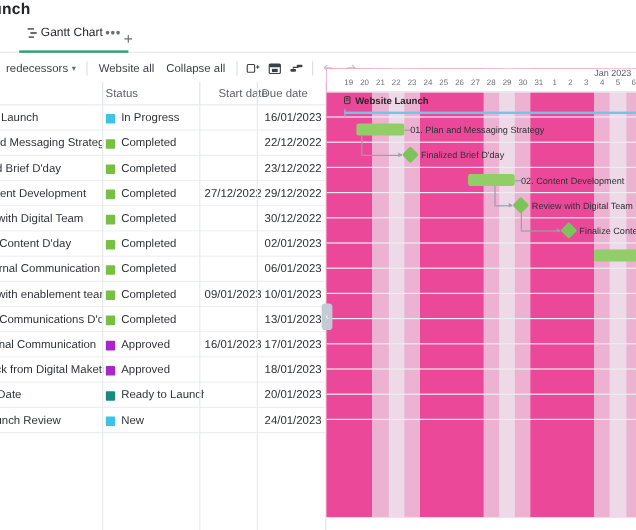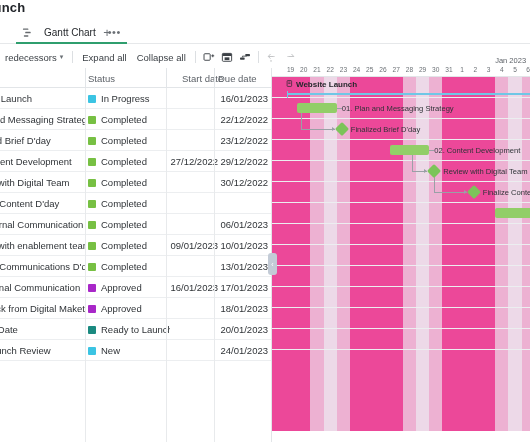--- a/index.html
+++ b/index.html
@@ -26,21 +26,21 @@
   }
 
   
   .tab-strip {
     position: absolute; left: 0; top: 22px; width: 530px; height: 22px;
     background: #fff;
     border-bottom: 1px solid #e6e8ea;
   }
   .tab {
     position: absolute; left: 16px; top: 0px; height: 22px;
-    display: flex; align-items: center; gap: 11px;
+    display: flex; gap: 1px;
     padding: 0 6px;
     border-bottom: 2px solid #2f9e6e;
     font-size: 10px; color: #25282c; white-space: nowrap;
   }
   .tab .tab-ico { display:inline-block; width:11px; height:11px; opacity:.78; }
   .tab .tab-dots { color:#6b7075; font-size: 11px; letter-spacing:.5px; margin-left:1px;}
   .tab-add {
     position: absolute; left: 100px; top: 3px;
     width: 14px; height: 14px; color: #6b7075; font-size: 13px;
     display:flex; align-items:center; justify-content:center; cursor:pointer;
@@ -200,21 +200,21 @@
     </div>
     <div class="tab-add">+</div>
   </div>
 
   <div class="toolbar">
     <div class="tb-item">
       <span>redecessors</span>
       <span class="tb-caret">▾</span>
     </div>
     <div class="tb-sep"></div>
-    <div class="tb-item">Expand all</div>
+    <div class="tb-item">Website all</div>
     <div class="tb-item">Collapse all</div>
     <div class="tb-sep"></div>
 
     <div class="tb-icon">
       <svg viewBox="0 0 14 14" width="12" height="12">
         <rect x="1.2" y="3.2" width="7.2" height="7.6" rx="1" fill="none" stroke="#3c4146" stroke-width="1.1"></rect>
         <path d="M10.2 5.6 h2.4 M11.4 4.4 v2.4" stroke="#3c4146" stroke-width="1.1" stroke-linecap="round"></path>
       </svg>
     </div>
     <div class="tb-icon">
@@ -300,20 +300,21 @@
           <div class="cell cell-start"></div>
           <div class="cell cell-due">30/12/2022</div>
         </div>
         <div class="row" style="top: 105px;">
           <div class="cell cell-name">Finalize Content D'day</div>
           <div class="cell cell-status">
             <span class="sw" style="background: rgb(119, 192, 67);"></span>
             <span>Completed</span>
           </div>
           <div class="cell cell-start"></div>
+          <div class="cell cell-due">02/01/2023</div>
         </div>
         <div class="row" style="top: 126px;">
           <div class="cell cell-name">03. External Communication</div>
           <div class="cell cell-status">
             <span class="sw" style="background: rgb(119, 192, 67);"></span>
             <span>Completed</span>
           </div>
           <div class="cell cell-due">06/01/2023</div>
         </div>
         <div class="row" style="top: 147px;">

